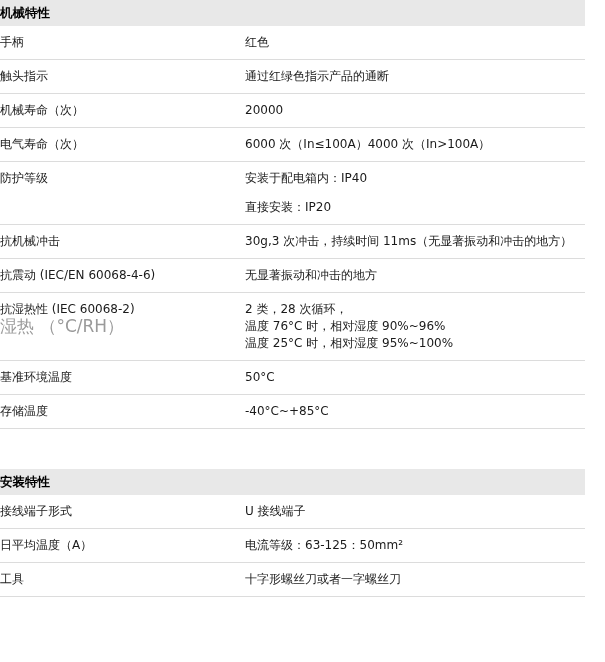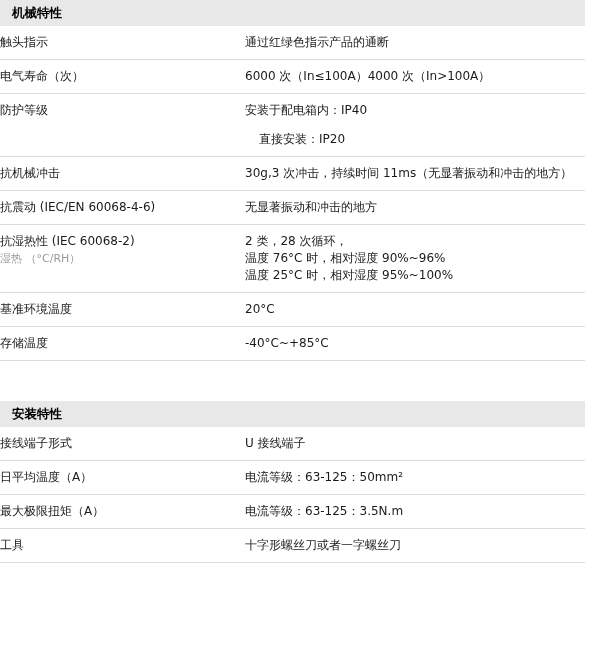--- a/index.html
+++ b/index.html
@@ -20,21 +20,20 @@
     position: relative;
   }
   .section {
     width: 585px;
     margin: 0 0 0 0;
   }
   .section-header {
     background: #e8e8e8;
     height: 26px;
     line-height: 26px;
-    padding-left: 12px;
     font-size: 12.5px;
     font-weight: bold;
     color: #000000;
     box-sizing: border-box;
   }
   table.spec {
     width: 585px;
     border-collapse: collapse;
     table-layout: fixed;
   }
@@ -53,50 +52,58 @@
     box-sizing: border-box;
     color: #1a1a1a;
   }
   td.value {
     padding-left: 12px;
     box-sizing: border-box;
     color: #1a1a1a;
   }
   .sub {
     color: #9a9a9a;
-    font-size: 11px;
+    font-size: 17px;
   }
   .vline {
     display: block;
   }
   .gap {
     height: 40px;
   }
 </style>
 </head>
 <body>
 
 <div class="page">
   <div class="section">
     <div class="section-header">机械特性</div>
     <table class="spec">
       <tbody>
         <tr>
+          <td class="label">手柄</td>
+          <td class="value">红色</td>
+        </tr>
+        <tr>
           <td class="label">触头指示</td>
           <td class="value">通过红绿色指示产品的通断</td>
+        </tr>
+        <tr>
+          <td class="label">机械寿命（次）</td>
+          <td class="value">20000</td>
         </tr>
         <tr>
           <td class="label">电气寿命（次）</td>
           <td class="value">6000 次（In≤100A）4000 次（In&gt;100A）</td>
         </tr>
         <tr>
           <td class="label">防护等级</td>
           <td class="value">
             <span class="vline">安装于配电箱内：IP40</span>
-            <span class="vline" style="margin-top:12px;margin-left:14px;">直接安装：IP20</span>
+            <span class="vline" style="margin-top:12px;">直接安装：IP20</span>
           </td>
         </tr>
         <tr>
           <td class="label">抗机械冲击</td>
           <td class="value">30g,3 次冲击，持续时间 11ms（无显著振动和冲击的地方）</td>
         </tr>
         <tr>
           <td class="label">抗震动 (IEC/EN 60068-4-6)</td>
           <td class="value">无显著振动和冲击的地方</td>
         </tr>
@@ -106,21 +113,21 @@
             <span class="vline sub">湿热 （°C/RH）</span>
           </td>
           <td class="value">
             <span class="vline">2 类，28 次循环，</span>
             <span class="vline">温度 76°C 时，相对湿度 90%~96%</span>
             <span class="vline">温度 25°C 时，相对湿度 95%~100%</span>
           </td>
         </tr>
         <tr>
           <td class="label">基准环境温度</td>
-          <td class="value">20°C</td>
+          <td class="value">50°C</td>
         </tr>
         <tr>
           <td class="label">存储温度</td>
           <td class="value">-40°C~+85°C</td>
         </tr>
       </tbody>
     </table>
   </div>
 
   <div class="gap"></div>
@@ -131,24 +138,20 @@
       <tbody>
         <tr>
           <td class="label">接线端子形式</td>
           <td class="value">U 接线端子</td>
         </tr>
         <tr>
           <td class="label">日平均温度（A）</td>
           <td class="value">电流等级：63-125：50mm²</td>
         </tr>
         <tr>
-          <td class="label">最大极限扭矩（A）</td>
-          <td class="value">电流等级：63-125：3.5N.m</td>
-        </tr>
-        <tr>
           <td class="label">工具</td>
           <td class="value">十字形螺丝刀或者一字螺丝刀</td>
         </tr>
 
       </tbody>
     </table>
   </div>
 </div>
 
 </body></html>

